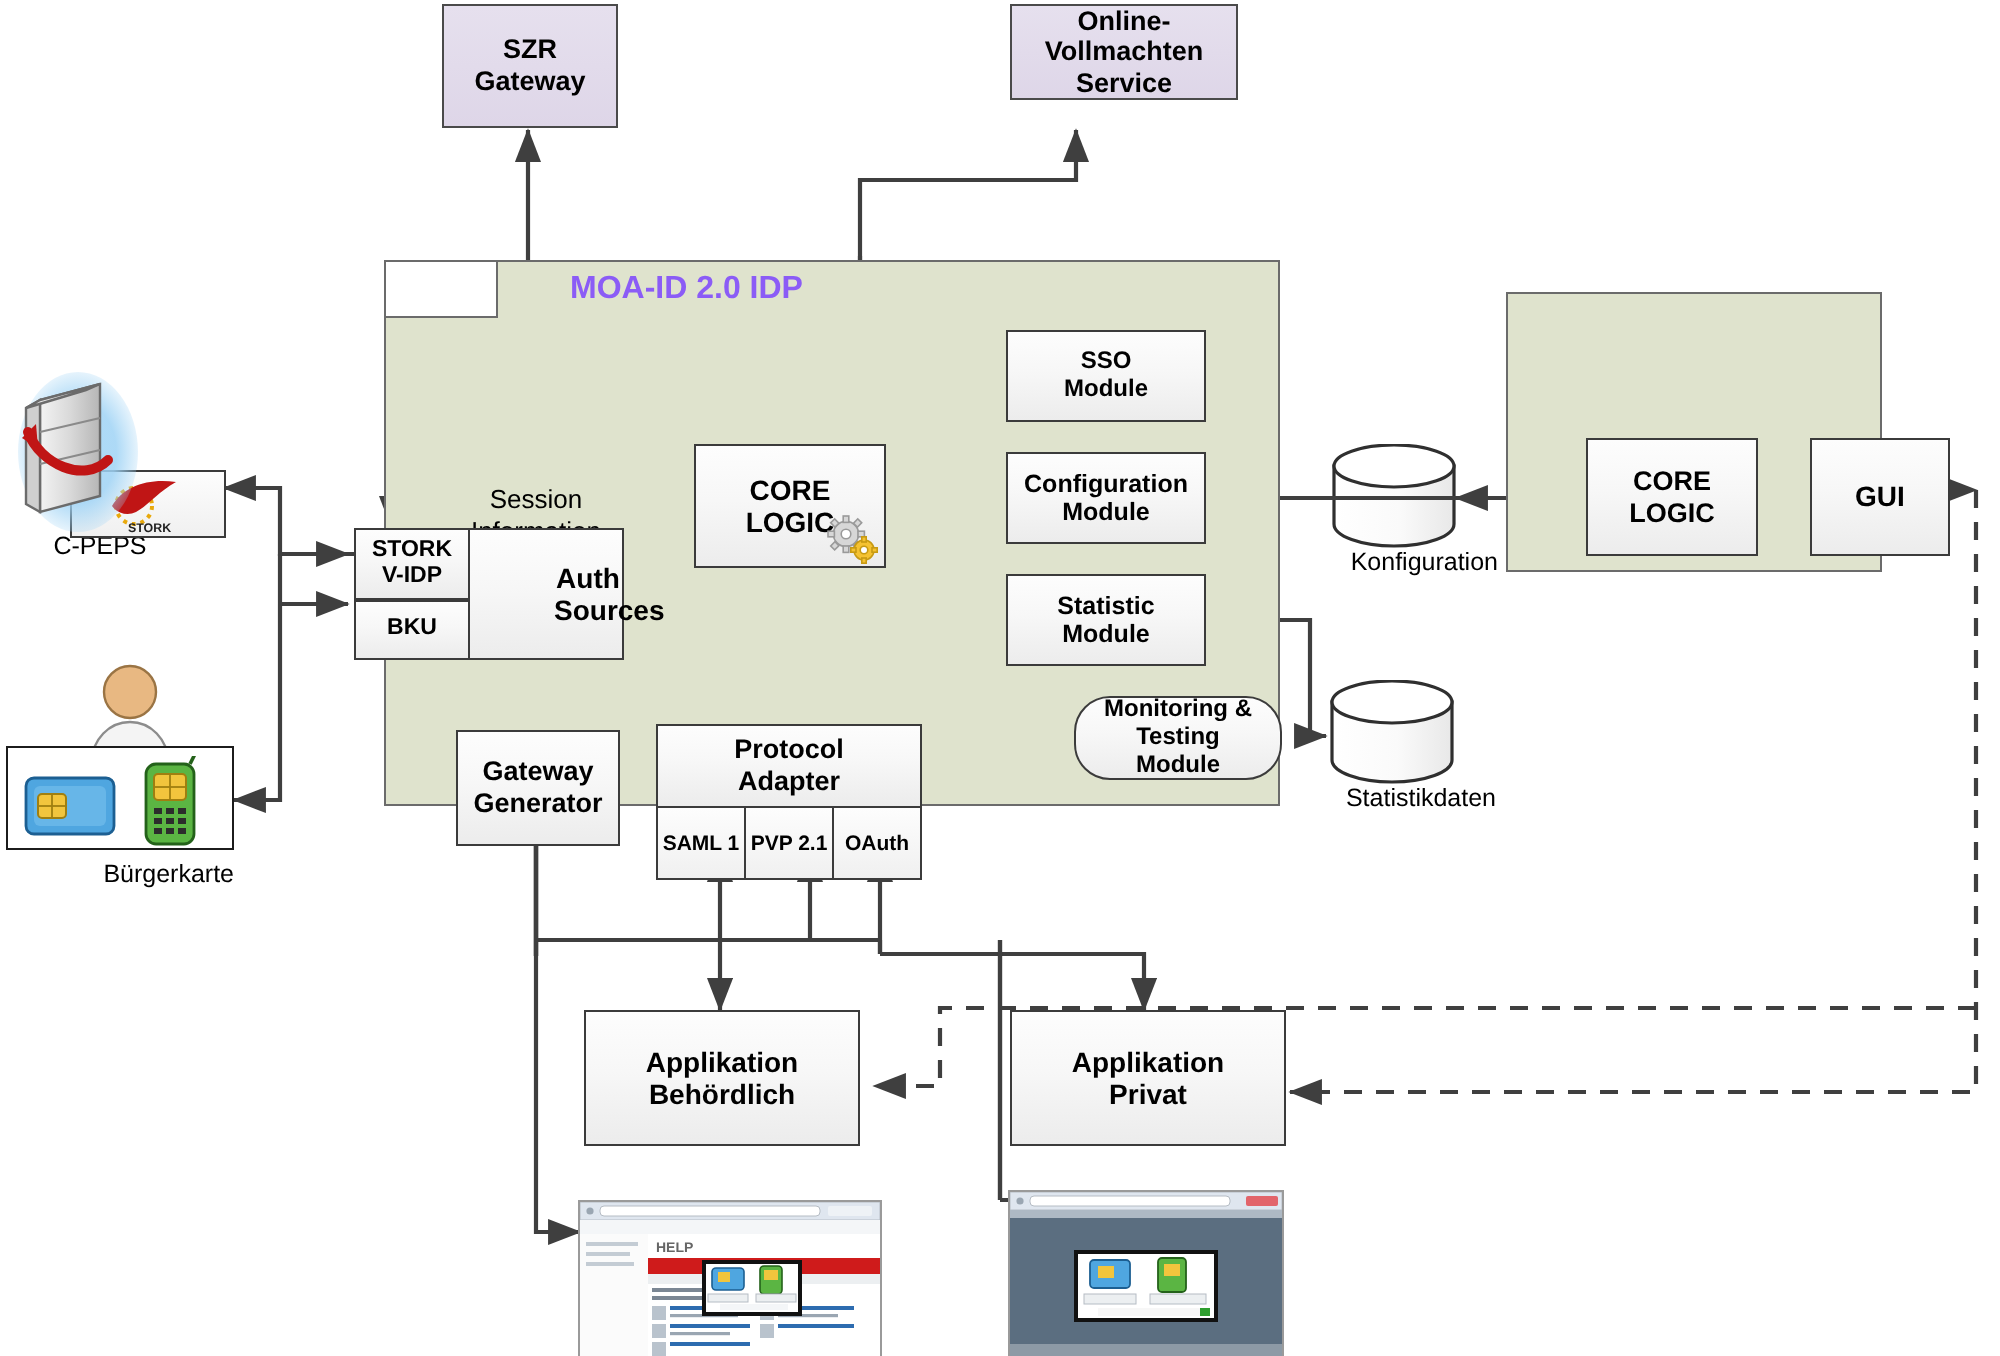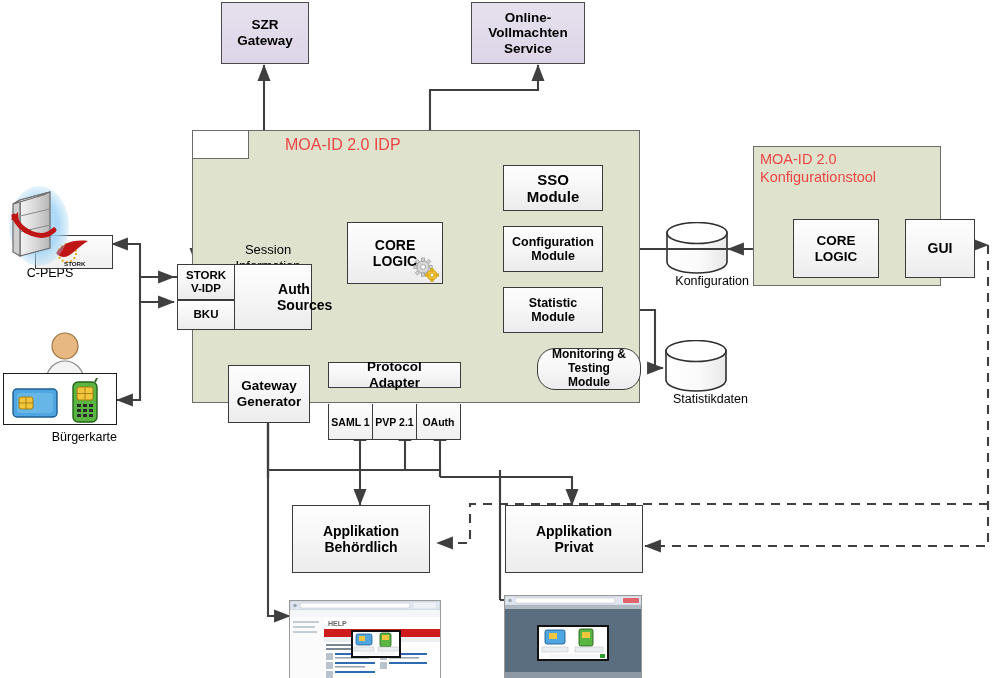--- a/index.html
+++ b/index.html
@@ -12,21 +12,21 @@
        justify-content:center;text-align:center;font-weight:bold;line-height:1.15;
        border:1.4px solid #3b3b3b;
        background:linear-gradient(180deg,#fdfdfd 0%,#f7f7f7 45%,#ececec 100%);}
   .box span{display:block;width:100%;white-space:pre-line;}
 
   .purple{background:linear-gradient(180deg,#e6e0ee 0%,#ded6e8 100%);
           border:1.4px solid #4a4a4a;}
 
   .greenpanel{position:absolute;background:#dfe3cd;border:1.6px solid #6b6b6b;
               box-sizing:border-box;}
-  .panel-title{position:absolute;font-weight:normal;color:#ef4444;}
+  .panel-title{position:absolute;font-weight:bold;color:#8b5cf6;text-align:center;}
 
   .plain{position:absolute;font-weight:normal;text-align:center;line-height:1.2;}
 
   
   .subrow{position:absolute;display:flex;box-sizing:border-box;
           border:1.4px solid #3b3b3b;border-top:none;
           background:linear-gradient(180deg,#fdfdfd 0%,#f0f0f0 100%);}
   .subrow > div{flex:1;display:flex;align-items:center;justify-content:center;
        font-size:10.5px;font-weight:bold;border-right:1.4px solid #3b3b3b;}
   .subrow > div:last-child{border-right:none;}
@@ -52,22 +52,20 @@
   <div class="greenpanel" style="left:192px;top:130px;width:448px;height:273px;"></div>
 
   <div style="position:absolute;left:193px;top:131px;width:56px;height:28px;background:#ffffff;
               border-right:1.6px solid #6b6b6b;border-bottom:1.6px solid #6b6b6b;
               box-sizing:border-box;z-index:3;"></div>
 
   <div class="greenpanel" style="left:753px;top:146px;width:188px;height:140px;"></div>
 
   <div class="panel-title" style="left:285px;top:136px;font-size:16px;">MOA-ID 2.0 IDP</div>
 
-  <div class="panel-title" style="left:760px;top:150px;font-size:14.5px;white-space:pre-line;line-height:1.25;">MOA-ID 2.0
-Konfigurationstool</div>
 
   <svg class="layer under" viewBox="0 0 1000 678">
     <defs>
       <marker id="ah" markerWidth="9" markerHeight="9" refX="7.6" refY="3.1" orient="auto" markerUnits="strokeWidth">
         <path d="M0,0 L8,3.1 L0,6.2 z" fill="#3f3f3f"></path>
       </marker>
       <marker id="ahs" markerWidth="8" markerHeight="8" refX="6.8" refY="2.7" orient="auto" markerUnits="strokeWidth">
         <path d="M0,0 L7,2.7 L0,5.4 z" fill="#3f3f3f"></path>
       </marker>
     </defs>
@@ -150,21 +148,21 @@
 
       <path d="M988,504 L470,504 L470,543 L437,543" marker-end="url(#ah)"></path>
     </g>
   </svg>
 
   <div class="box purple" style="left:221px;top:2px;width:88px;height:62px;font-size:13.5px;">
     <span>SZR
 Gateway</span>
   </div>
 
-  <div class="box purple" style="left:471px;top:2px;width:114px;height:62px;font-size:13.5px;">
+  <div class="box purple" style="left:505px;top:2px;width:114px;height:48px;font-size:13.5px;">
     <span>Online-
 Vollmachten
 Service</span>
   </div>
 
   <div class="cyl" style="left:240px;top:198px;width:56px;height:44px;">
     <svg width="56" height="44" viewBox="0 0 56 44">
       <defs>
         <linearGradient id="cg1" x1="0" y1="0" x2="1" y2="0">
           <stop offset="0%" stop-color="#ffffff"></stop>
@@ -222,31 +220,31 @@
   <div class="box" style="left:234px;top:264px;width:78px;height:66px;font-size:14px;padding-left:42px;">
     <span>Auth
 Sources</span>
   </div>
 
   <div class="box" style="left:228px;top:365px;width:82px;height:58px;font-size:13.5px;">
     <span>Gateway
 Generator</span>
   </div>
 
-  <div class="box" style="left:328px;top:362px;width:133px;height:26px;font-size:13.5px;">
+  <div class="box" style="left:328px;top:362px;width:133px;height:42px;font-size:13.5px;">
     <span>Protocol
 Adapter</span>
   </div>
   <div class="subrow" style="left:328px;top:404px;width:133px;height:36px;">
     <div>SAML 1</div>
     <div>PVP 2.1</div>
     <div>OAuth</div>
   </div>
 
-  <div class="box" style="left:503px;top:165px;width:100px;height:46px;font-size:15px;">
+  <div class="box" style="left:503px;top:165px;width:100px;height:46px;font-size:12px;">
     <span>SSO
 Module</span>
   </div>
   <div class="box" style="left:503px;top:226px;width:100px;height:46px;font-size:12.5px;">
     <span>Configuration
 Module</span>
   </div>
   <div class="box" style="left:503px;top:287px;width:100px;height:46px;font-size:12.5px;">
     <span>Statistic
 Module</span>

